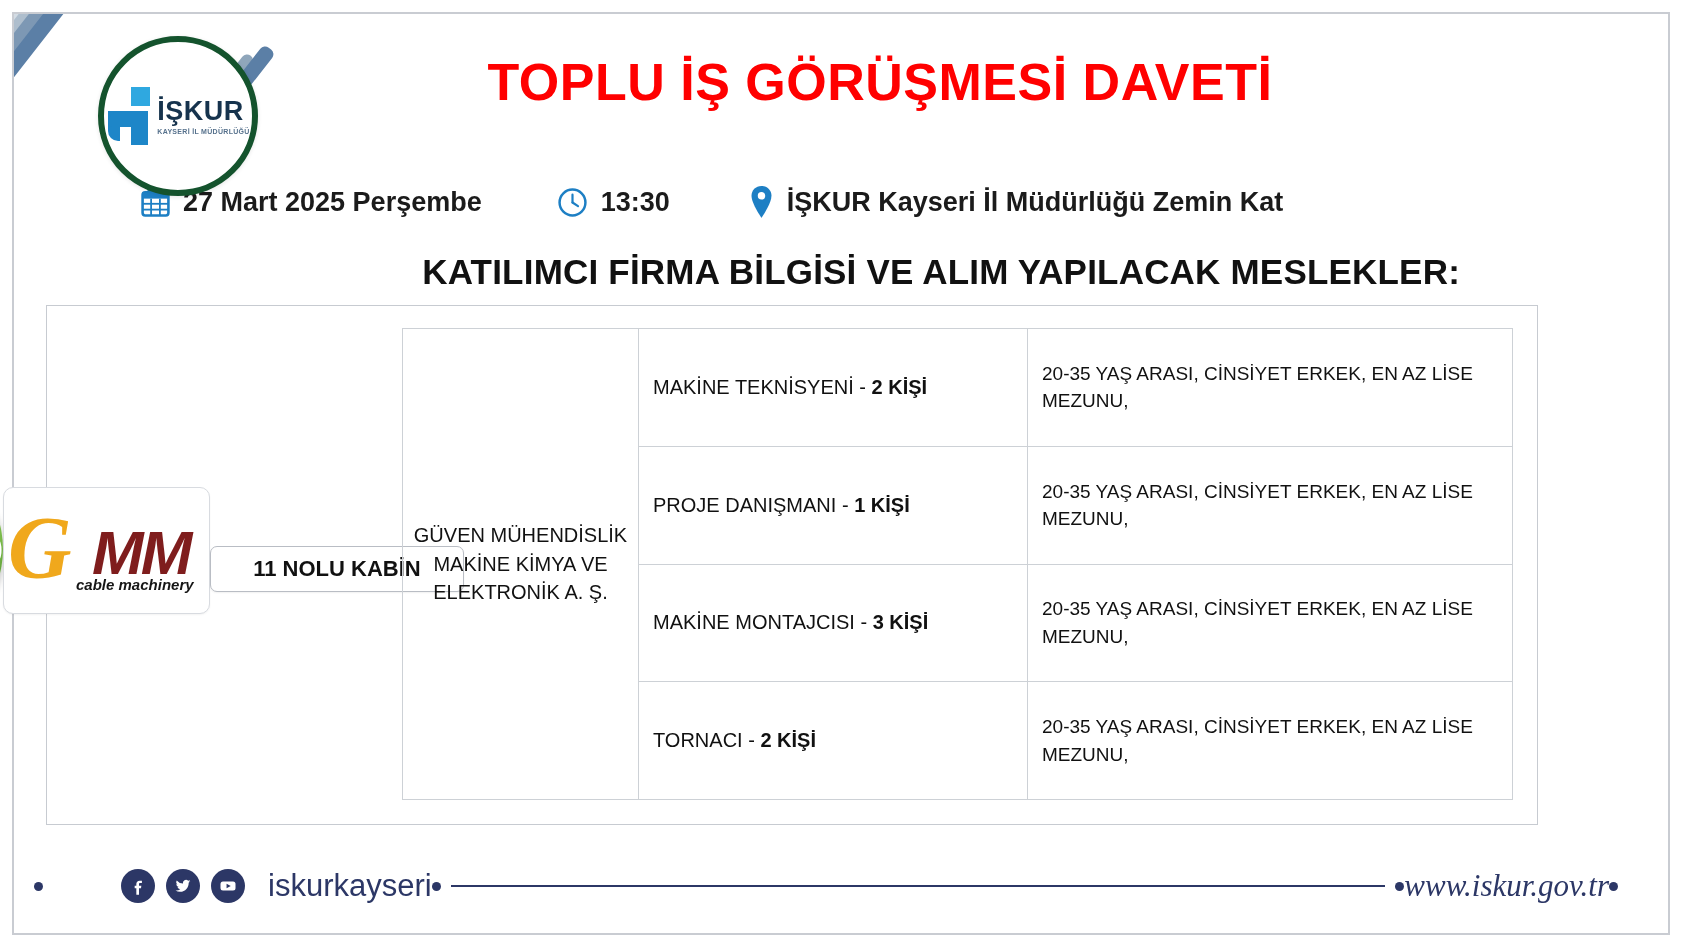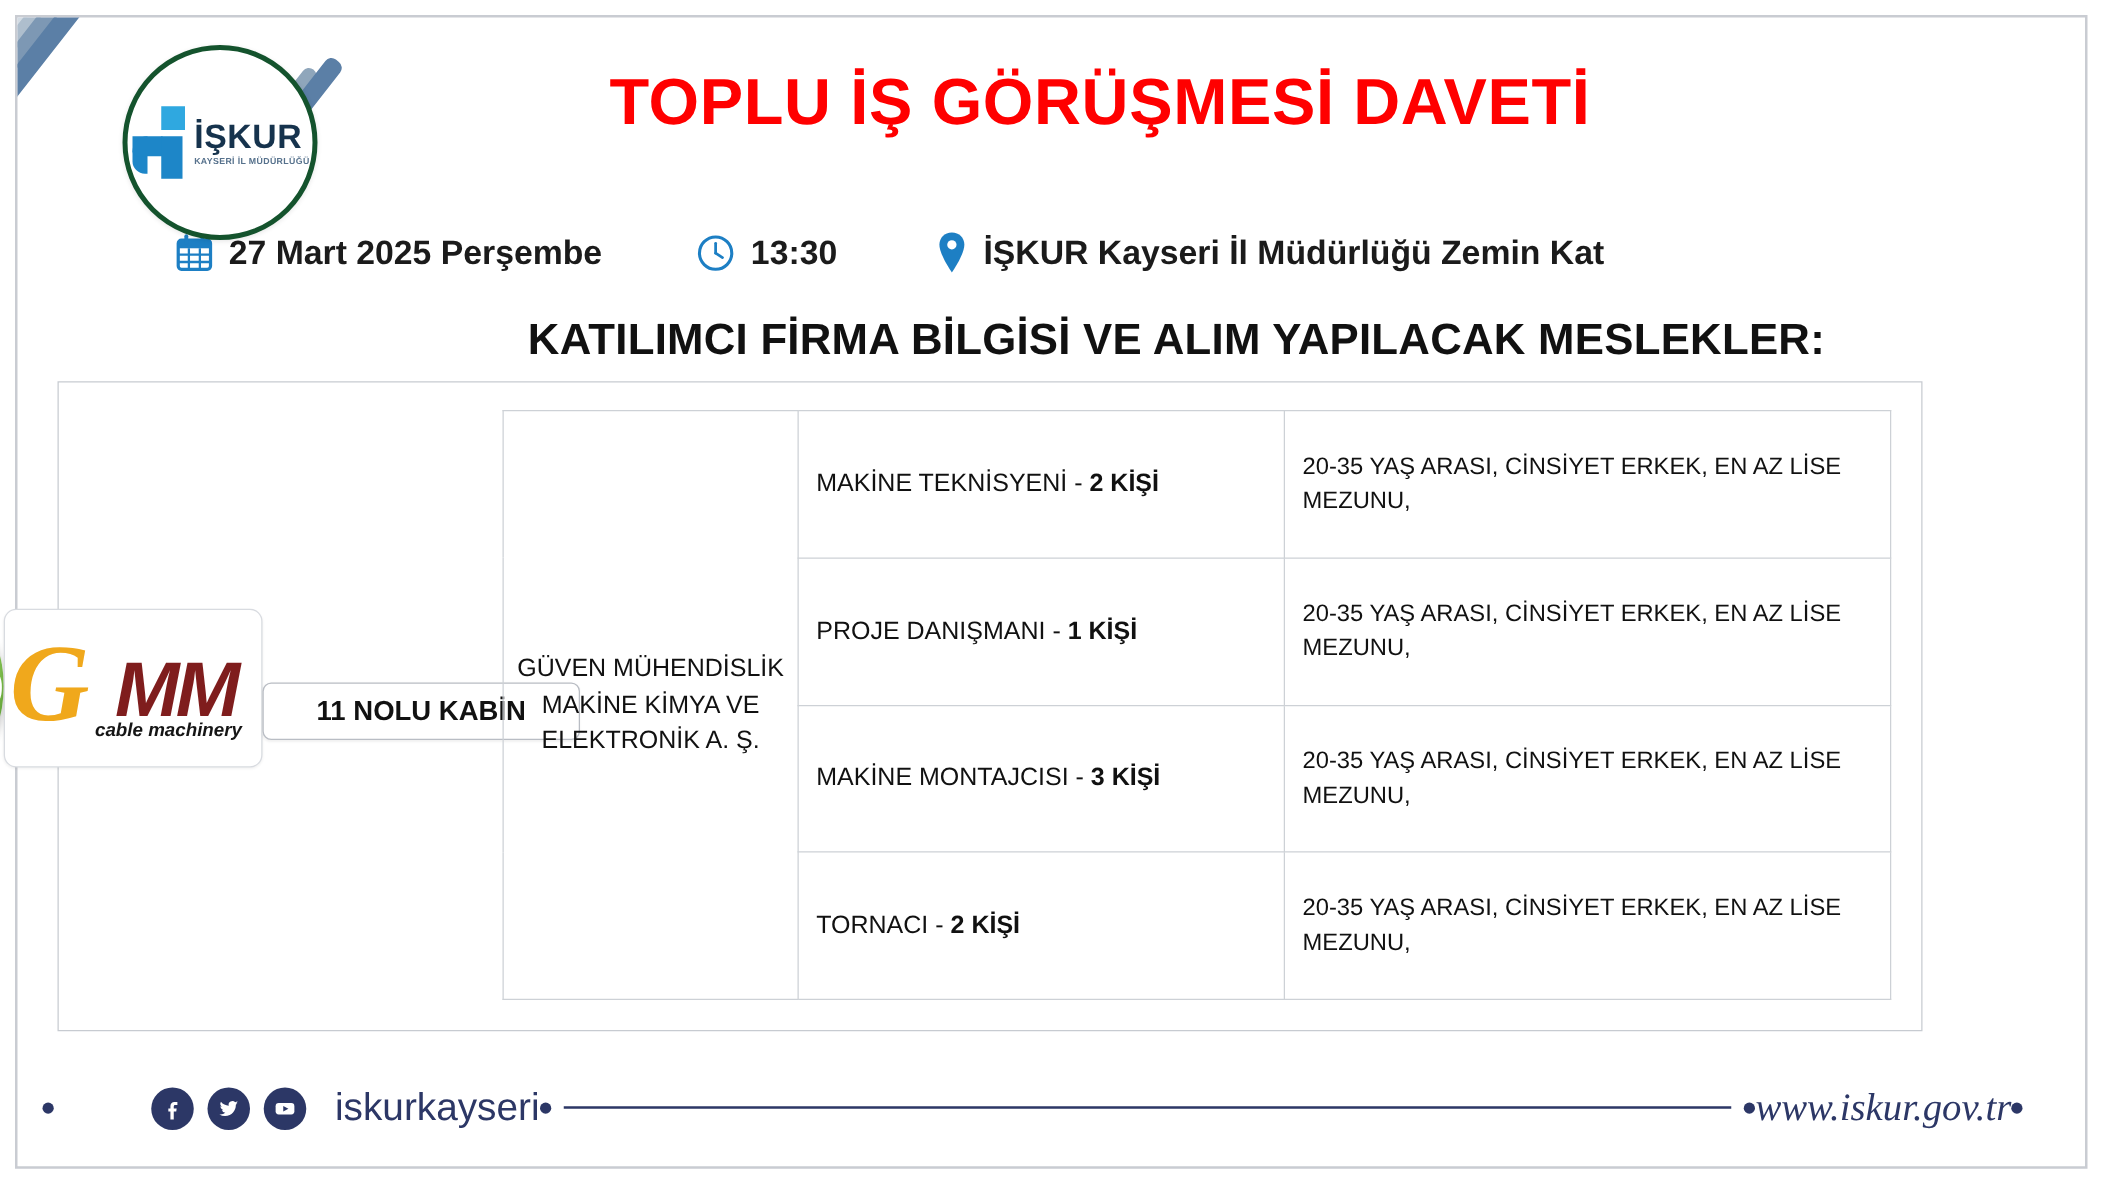--- a/index.html
+++ b/index.html
@@ -29,21 +29,21 @@
   .rb2{width:13px;height:230px;background:#7d98b4;left:50px;top:-45px;transform:rotate(38deg);}
   .rb3{width:11px;height:215px;background:#aebecd;left:32px;top:-35px;transform:rotate(38deg);}
   .rb4{width:9px;height:205px;background:#d3dce4;left:18px;top:-28px;transform:rotate(38deg);}
   .rb5{width:8px;height:200px;background:#e4eaf0;left:6px;top:-22px;transform:rotate(38deg);}
   .rb6{width:15px;height:150px;background:#5b7fa6;left:250px;top:30px;transform:rotate(38deg);}
   .rb7{width:12px;height:140px;background:#8fa6bb;left:232px;top:38px;transform:rotate(38deg);}
 
   
   .logo-circle{
     position:absolute;left:98px;top:36px;width:148px;height:148px;border-radius:50%;
-    background:#ffffff;border:4px solid #14532d;
+    background:#ffffff;border:6px solid #14532d;
     box-shadow:0 1px 4px rgba(0,0,0,.10);
     display:flex;align-items:center;justify-content:center;
     z-index:4;
   }
   .logo-inner{display:flex;align-items:center;gap:5px;}
   .logo-mark{position:relative;width:46px;height:58px;}
   .logo-mark .sq{position:absolute;left:25px;top:0px;width:19px;height:19px;background:#2fa8e0;}
   .logo-mark .bodyv{position:absolute;left:25px;top:24px;width:17px;height:34px;background:#1d86c8;}
   .logo-mark .arm{position:absolute;left:2px;top:24px;width:24px;height:16px;background:#1d86c8;
        border-top-left-radius:12px;border-bottom-left-radius:4px;}
@@ -140,21 +140,21 @@
     width:360px;padding:10px 14px;font-size:20px;color:#111;
   }
   td.job b{font-weight:bold;}
   td.desc{padding:10px 14px;font-size:19px;color:#111;line-height:1.45;}
 
   
   .footer{
     position:absolute;left:24px;top:855px;width:1634px;height:62px;
     display:flex;align-items:center;
   }
-  .fleft{display:flex;align-items:flex-end;gap:11px;margin-left:78px;}
+  .fleft{display:flex;align-items:center;gap:11px;margin-left:78px;}
   .social{width:34px;height:34px;border-radius:50%;background:#2c3766;display:flex;align-items:center;justify-content:center;}
   .social svg{display:block;}
   .handle{font-size:31px;color:#2c3766;margin-left:12px;font-weight:normal;}
   .dot{width:9px;height:9px;border-radius:50%;background:#2c3766;flex:0 0 9px;}
   .line{height:2px;background:#2c3766;flex:1;margin:0 10px;}
   .fright{display:flex;align-items:center;margin-right:40px;}
   .weburl{
     font-family:"Liberation Serif", serif;
     font-style:italic;font-size:31px;color:#2c3766;
   }

